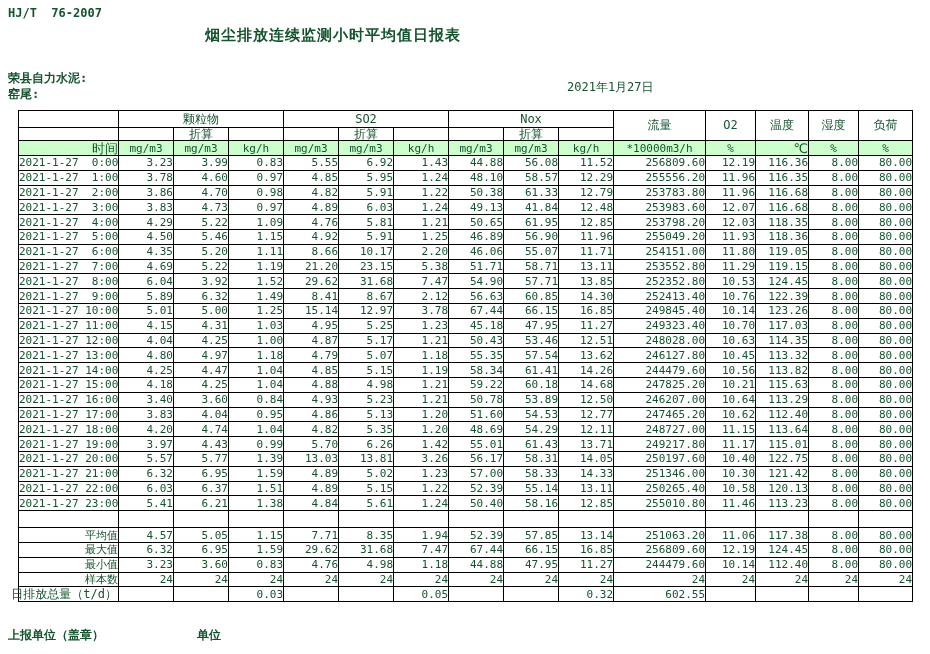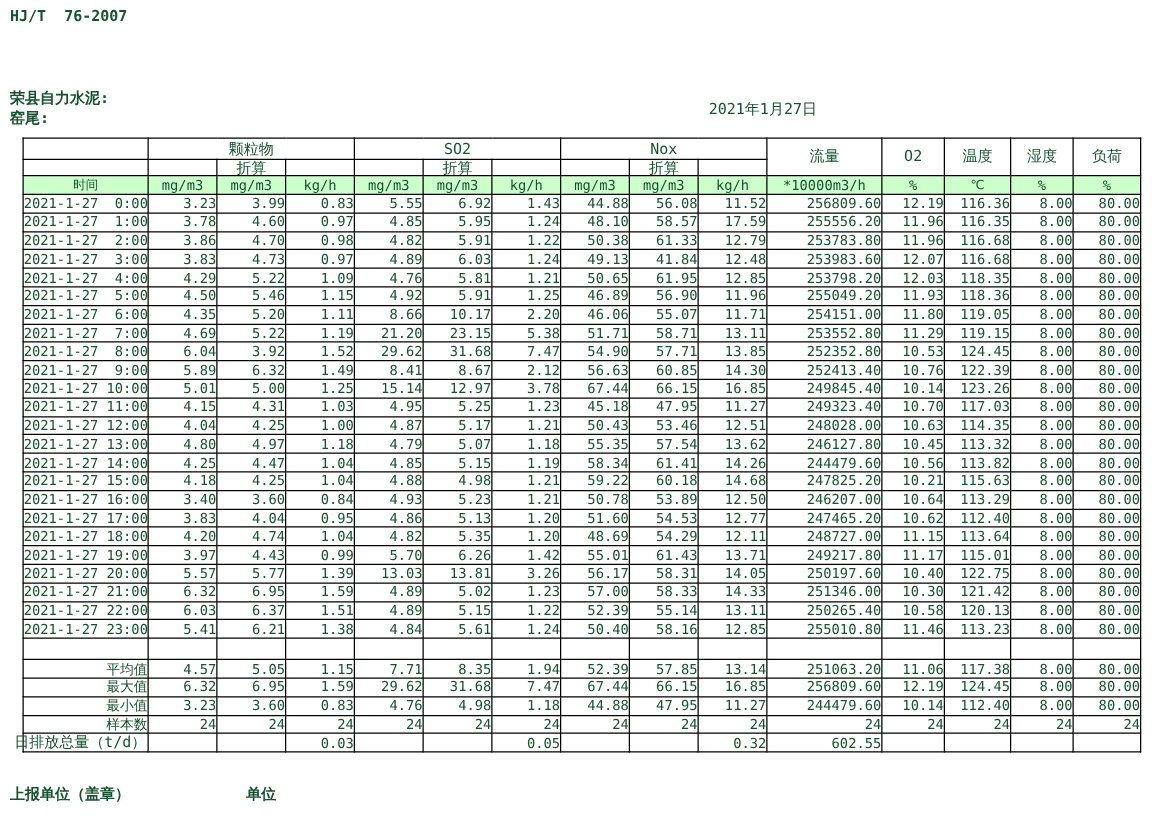--- a/index.html
+++ b/index.html
@@ -6,41 +6,42 @@
   .report{position:relative;width:926px;height:654px;background:#ffffff;overflow:hidden;
           font-family:"DejaVu Sans Mono","DejaVu Sans",sans-serif;color:#14532d;padding-left:16px;}
   .t{position:absolute;white-space:pre;}
   .bold{font-weight:bold;}
   table.monitor{position:absolute;left:18px;top:110px;width:894px;border-collapse:collapse;table-layout:fixed;}
   table.monitor td{border:1px solid #000;padding:0;font-size:11px;line-height:13px;overflow:visible;
                    vertical-align:middle;}
   tr.hr1 td{height:16px;text-align:center;font-size:12px;}
   tr.hr2 td{height:12px;text-align:center;font-size:12px;line-height:12px;}
   tr.hr3 td{height:14px;text-align:center;background:#ccffcc;font-size:11px;}
-  tr.hr3 td.cjk{font-size:10px;}
+  tr.hr3 td.cjk{font-size:13px;text-align:right;}
   tr.data td{height:13.8px;}
   tr.blank td{height:16px;}
   tr.sum td{height:13.8px;}
   td.time{text-align:right;padding-right:2px;white-space:pre;}
   td.num{text-align:right;padding-right:5px;}
   td.flow{padding-right:4px;}
   td.o2{font-size:10px;vertical-align:bottom;line-height:12px;}
   td.slabel{text-align:right;padding-right:1px;font-size:12px;white-space:nowrap;}
   td.pos{position:relative;}
   span.oflow{position:absolute;right:1px;top:50%;transform:translateY(-50%);
              white-space:nowrap;font-size:12px;}
   .title{font-size:15px;letter-spacing:1px;}
   .small{font-size:12px;}
 </style>
 </head>
 <body>
 
 <div class="report">
 
   <div class="t bold small" style="left:8px;top:6px;">HJ/T  76-2007</div>
+  <div class="t bold title" style="left:205px;top:26px;">烟尘排放连续监测小时平均值日报表</div>
   <div class="t bold small" style="left:8px;top:70px;">荣县自力水泥:</div>
   <div class="t bold small" style="left:8px;top:86px;">窑尾:</div>
   <div class="t small" style="left:567px;top:79px;">2021年1月27日</div>
 
   <table class="monitor">
     <colgroup>
       <col style="width:100px">
         <col style="width:55px">
         <col style="width:55px">
         <col style="width:55px">
@@ -119,21 +120,21 @@
         <tr class="data">
           <td class="time">2021-1-27  1:00</td>
           <td class="num">3.78</td>
           <td class="num">4.60</td>
           <td class="num">0.97</td>
           <td class="num">4.85</td>
           <td class="num">5.95</td>
           <td class="num">1.24</td>
           <td class="num">48.10</td>
           <td class="num">58.57</td>
-          <td class="num">17.59</td>
+          <td class="num">12.29</td>
           <td class="num flow">255556.20</td>
           <td class="num o2">11.96</td>
           <td class="num">116.35</td>
           <td class="num">8.00</td>
           <td class="num">80.00</td>
         </tr>
         <tr class="data">
           <td class="time">2021-1-27  2:00</td>
           <td class="num">3.86</td>
           <td class="num">4.70</td>

